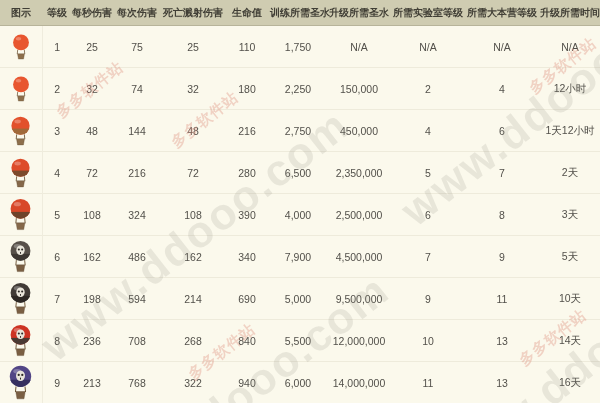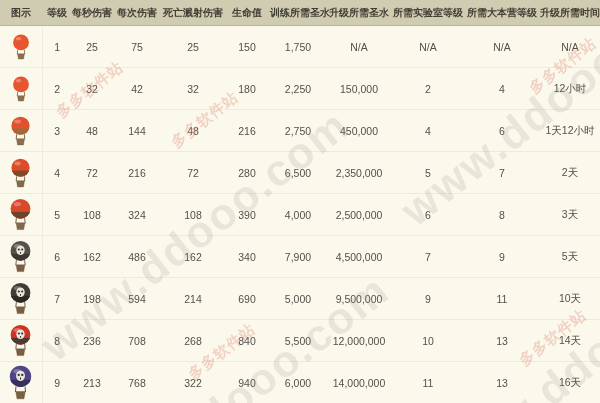--- a/index.html
+++ b/index.html
@@ -89,21 +89,21 @@
               <ellipse cx="9" cy="5.6" rx="3.4" ry="2" fill="#ffffff" opacity="0.28"></ellipse>
               <path d="M8 19 L7.5 24 M16 19 L16.5 24" stroke="#6b5334" stroke-width="0.9" fill="none"></path>
               <path d="M7.8 23.5 h8.4 l-1.1 6.5 h-6.2 z" fill="#8d6f4c"></path>
               <path d="M7.8 23.5 h8.4 l-1.1 6.5 h-6.2 z" fill="none" stroke="#5e492f" stroke-width="0.6" opacity="0.6"></path>
             </svg>
           </td>
           <td>1</td>
           <td>25</td>
           <td>75</td>
           <td>25</td>
-          <td>150</td>
+          <td>110</td>
           <td>1,750</td>
           <td>N/A</td>
           <td>N/A</td>
           <td>N/A</td>
           <td>N/A</td>
         </tr>
         <tr>
           <td class="icon-cell">
             <svg width="20" height="26" viewBox="0 0 24 31">
               <defs>
@@ -113,21 +113,21 @@
               </defs>
               <ellipse cx="12" cy="10" rx="9.5" ry="9.5" fill="#e8562f"></ellipse>
               <ellipse cx="9" cy="5.6" rx="3.4" ry="2" fill="#ffffff" opacity="0.28"></ellipse>
               <path d="M8 19 L7.5 24 M16 19 L16.5 24" stroke="#6b5334" stroke-width="0.9" fill="none"></path>
               <path d="M7.8 23.5 h8.4 l-1.1 6.5 h-6.2 z" fill="#8d6f4c"></path>
               <path d="M7.8 23.5 h8.4 l-1.1 6.5 h-6.2 z" fill="none" stroke="#5e492f" stroke-width="0.6" opacity="0.6"></path>
             </svg>
           </td>
           <td>2</td>
           <td>32</td>
-          <td>42</td>
+          <td>74</td>
           <td>32</td>
           <td>180</td>
           <td>2,250</td>
           <td>150,000</td>
           <td>2</td>
           <td>4</td>
           <td>12小时</td>
         </tr>
         <tr>
           <td class="icon-cell">

